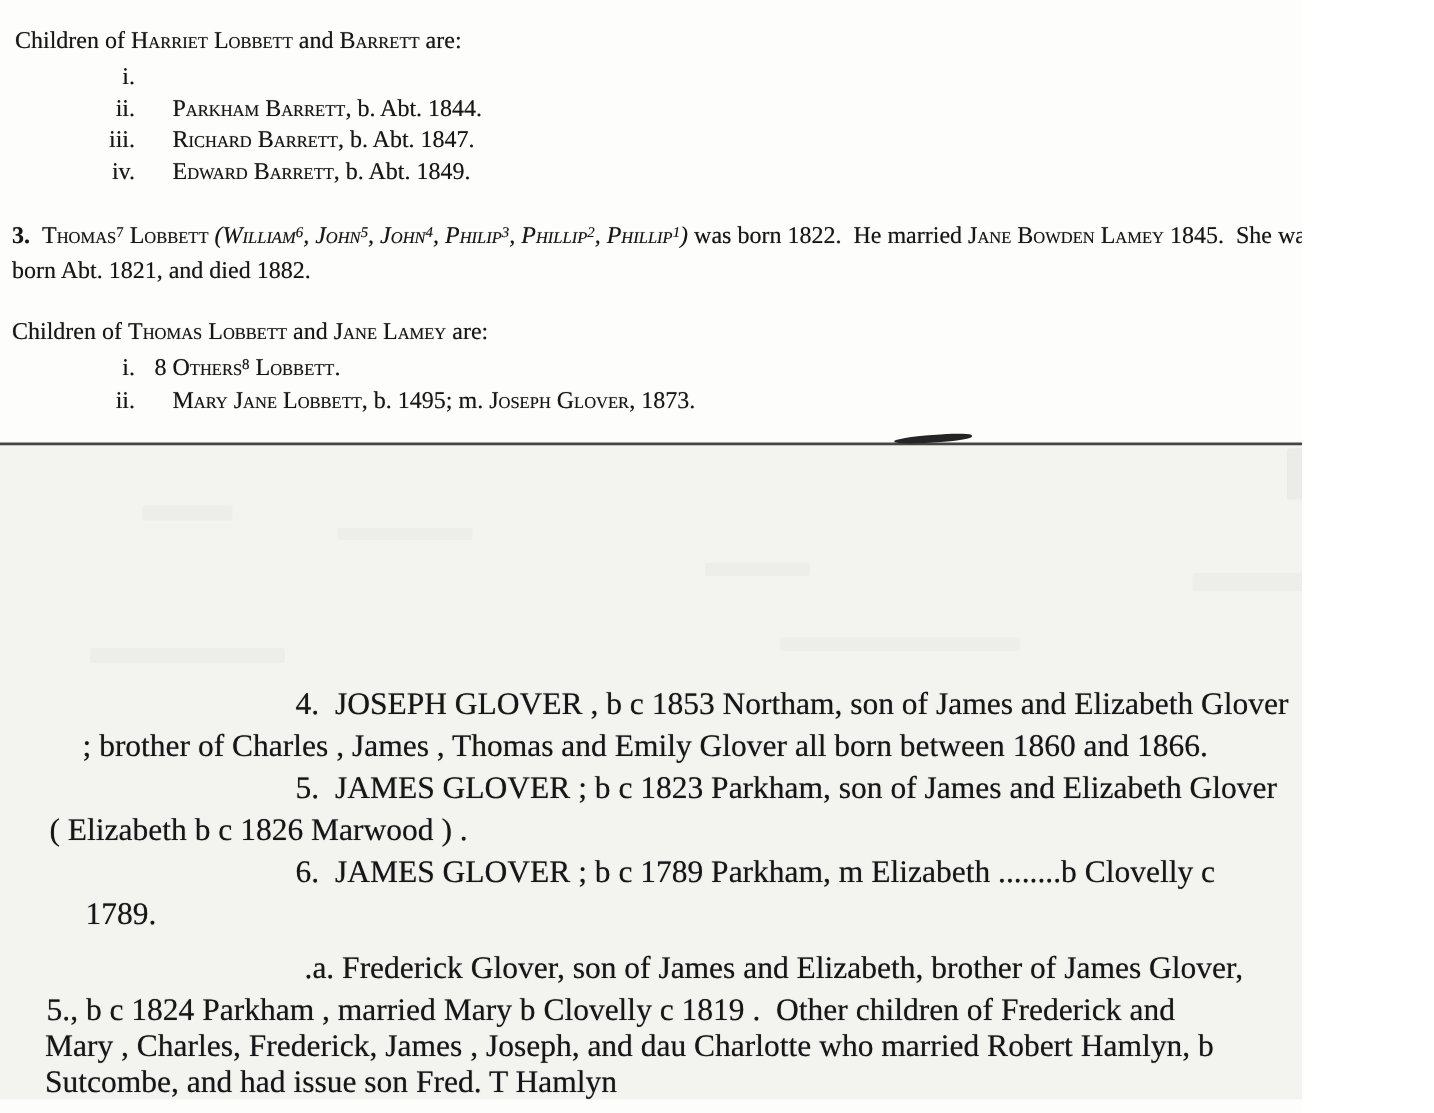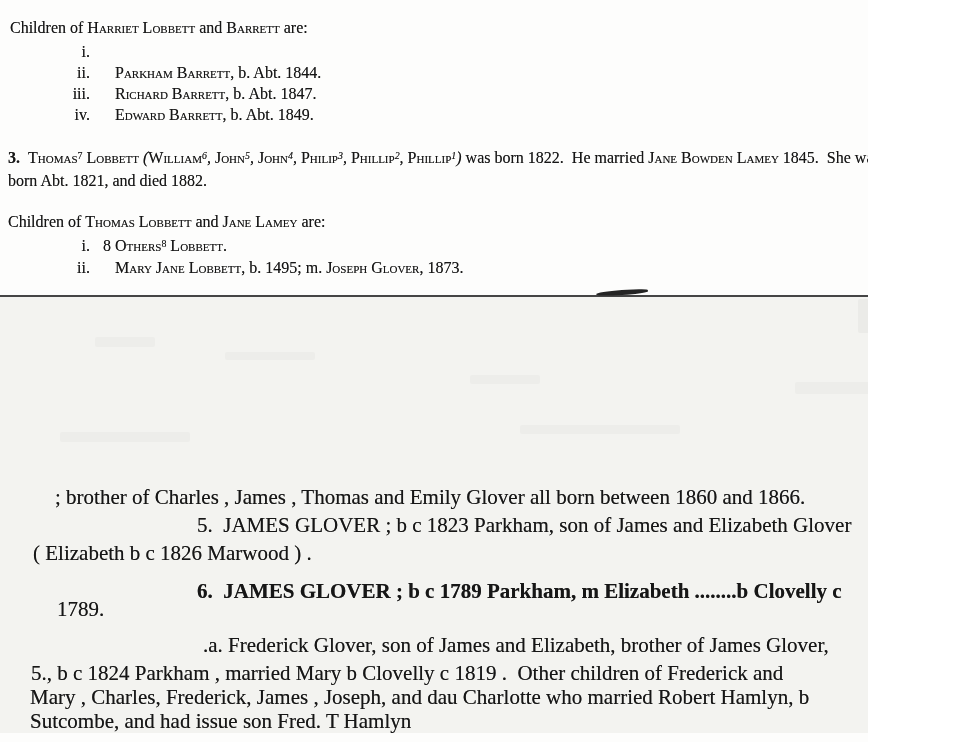--- a/index.html
+++ b/index.html
@@ -43,21 +43,21 @@
     margin-left:25px;white-space:nowrap;
     font-size:16px;line-height:21px;
     text-shadow:0 0 0.5px rgba(20,20,20,0.55);
   }
   .glist .txt.tight{margin-left:13px;text-align:center;}
   
   .s-p{}
   .s-b{font-weight:bold;}
   .s-sc{font-variant:small-caps;}
   .s-i{font-style:italic;}
-  .s-isc{font-variant:small-caps;}
+  .s-isc{font-style:italic;font-variant:small-caps;}
   .s-sup{font-size:0.62em;position:relative;top:-0.45em;}
   .s-supi{font-size:0.62em;position:relative;top:-0.45em;font-style:italic;}
   
   #divider{
     position:absolute;left:0;top:295px;width:956px;height:2px;
     background:var(--divider);
   }
   #divider-soft{
     position:absolute;left:0;top:297px;width:956px;height:1px;
     background:rgba(70,70,70,0.25);
@@ -77,21 +77,21 @@
     position:absolute;
     font-size:21px;line-height:27px;
     white-space:nowrap;
     text-shadow:0 0 0.6px rgba(20,20,20,0.6);
   }
   
   .l0{left:197px;top:159px;}
   .l1{left:55px; top:187px;}
   .l2{left:197px;top:215px;}
   .l3{left:33px; top:243px;}
-  .l4{left:197px;top:281px;font-weight:bold;}
+  .l4{left:197px;top:271px;}
   .l5{left:57px; top:299px;}
   .l6{left:203px;top:335px;}
   .l7{left:31px; top:363px;}
   .l8{left:30px; top:387px;}
   .l9{left:30px; top:411px;}
   
   .noise{position:absolute;background:rgba(60,60,60,0.03);border-radius:2px;}
   .n0{left:858px;top:2px;width:92px;height:34px;background:rgba(60,60,60,0.04);}
   .n1{left:95px;top:40px;width:60px;height:10px;}
   .n2{left:225px;top:55px;width:90px;height:8px;}
@@ -146,20 +146,21 @@
 
   <div id="gray-scan">
     <div class="noise n0"></div>
     <div class="noise n1"></div>
     <div class="noise n2"></div>
     <div class="noise n3"></div>
     <div class="noise n4"></div>
     <div class="noise n5"></div>
     <div class="noise n6"></div>
 
+    <div class="bline l0">4.&nbsp; JOSEPH GLOVER , b c 1853 Northam, son of James and Elizabeth Glover</div>
     <div class="bline l1">; brother of Charles , James , Thomas  and Emily Glover all born between 1860 and 1866.</div>
     <div class="bline l2">5.&nbsp; JAMES GLOVER ; b c 1823 Parkham, son of James and Elizabeth Glover</div>
     <div class="bline l3">( Elizabeth b c 1826 Marwood ) .</div>
     <div class="bline l4">6.&nbsp; JAMES GLOVER ; b c 1789 Parkham, m Elizabeth ........b Clovelly c</div>
     <div class="bline l5">1789.</div>
     <div class="bline l6">.a. Frederick Glover, son of James and Elizabeth, brother of James Glover,</div>
     <div class="bline l7">5., b c 1824 Parkham , married Mary b Clovelly c 1819 .&nbsp; Other children of Frederick and</div>
     <div class="bline l8">Mary , Charles, Frederick, James , Joseph, and dau Charlotte who married Robert Hamlyn, b</div>
     <div class="bline l9">Sutcombe, and had issue son Fred. T Hamlyn</div>
   </div>

